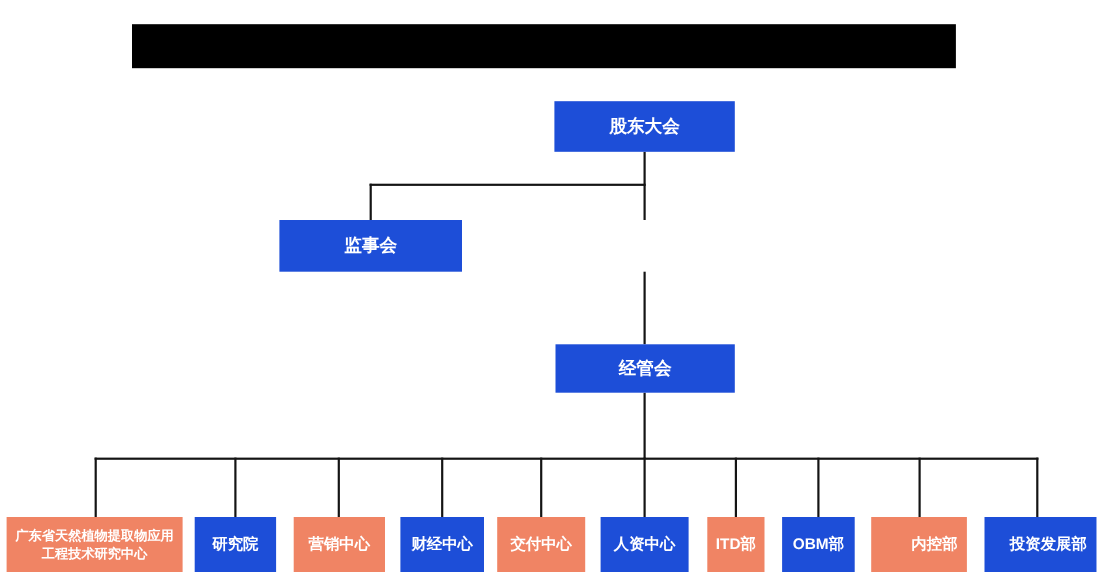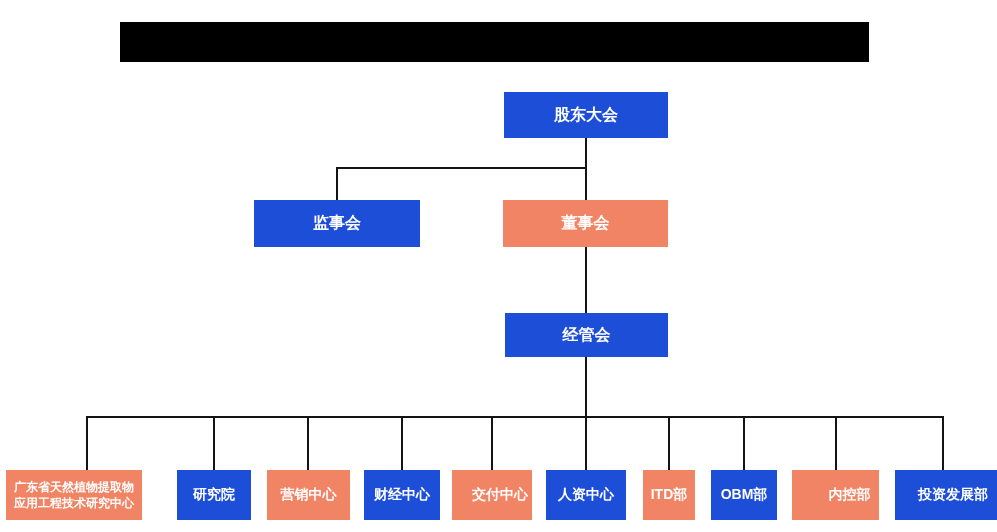--- a/index.html
+++ b/index.html
@@ -35,25 +35,25 @@
   
   .n-root { left: 504px; top: 92px;  width: 164px; height: 46px; font-size: 16px; }
   
   .n-sup  { left: 254px; top: 200px; width: 166px; height: 47px; font-size: 16px; }
   .n-dir  { left: 503px; top: 200px; width: 165px; height: 47px; font-size: 16px; }
   
   .n-mgmt { left: 505px; top: 313px; width: 163px; height: 44px; font-size: 16px; }
 
   
   .dept { top: 470px; height: 50px; font-size: 14px; }
-  .d0 { left: 6px;   width: 136px; font-size: 12px; line-height: 1.35; padding: 2px 6px; }
+  .d0 { left: 6px;   width: 160px; font-size: 12px; line-height: 1.35; padding: 2px 6px; }
   .d1 { left: 177px; width: 74px; }
   .d2 { left: 267px; width: 83px; }
   .d3 { left: 364px; width: 76px; }
-  .d4 { left: 452px; width: 80px; justify-content: flex-end; }
+  .d4 { left: 452px; width: 80px; }
   .d5 { left: 546px; width: 80px; }
   .d6 { left: 643px; width: 52px; }
   .d7 { left: 711px; width: 66px; }
   .d8 { left: 792px; width: 87px; padding-left: 32px; }
   .d9 { left: 895px; width: 116px; }
 
   
   .v-root      { left: 585px; top: 138px; width: 2px; height: 62px; }
   .h-branch    { left: 336px; top: 167px; width: 251px; height: 2px; }
   .v-sup       { left: 336px; top: 167px; width: 2px; height: 33px; }
@@ -90,23 +90,20 @@
   <div class="line drop dr8"></div>
   <div class="line drop dr9"></div>
 
   <div class="node primary n-root">
     <span>股东大会</span>
   </div>
 
   <div class="node primary n-sup">
     <span>监事会</span>
   </div>
-  <div class="node secondary n-dir">
-    <span>董事会</span>
-  </div>
 
   <div class="node primary n-mgmt">
     <span>经管会</span>
   </div>
 
   <div class="node secondary dept d0">
     <span>广东省天然植物提取物应用工程技术研究中心</span>
   </div>
   <div class="node primary dept d1">
     <span>研究院</span>

